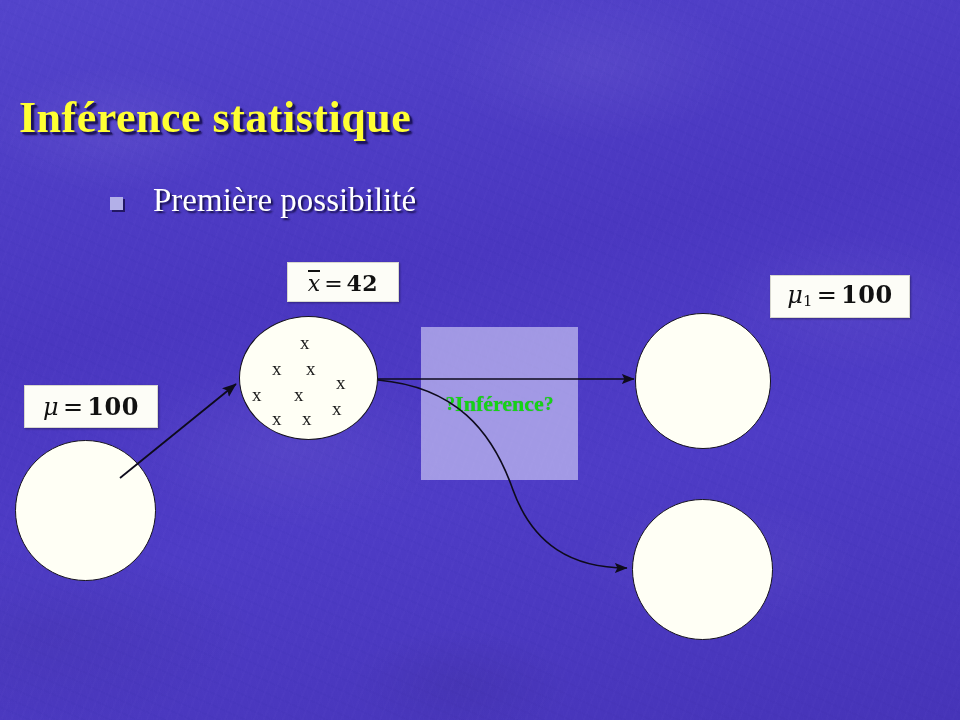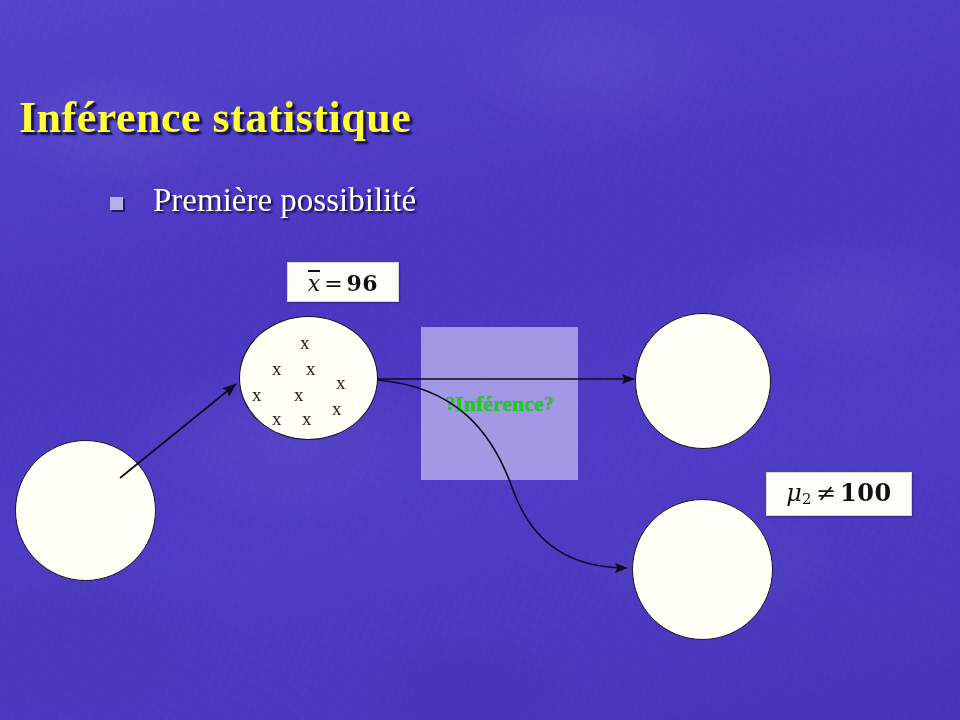--- a/index.html
+++ b/index.html
@@ -164,33 +164,38 @@
 
 <div id="slide">
 
   <div id="title">Inférence statistique</div>
 
   <div id="bullet-row">
     <span id="bullet-marker"></span>
     <span id="bullet-text">Première possibilité</span>
   </div>
 
+  <div class="formula-box abs" style="left:24px; top:385px; width:132px; height:41px;">
+    <span class="formula-text" style="font-size:24px;">
+      <span class="mu">μ</span><span class="op">=</span><span class="num">100</span>
+    </span>
+  </div>
 
   <div class="formula-box abs" style="left:287px; top:262px; width:110px; height:38px;">
     <span class="formula-text" style="font-size:22px;">
-      <span class="overline">x</span><span class="op">=</span><span class="num">96</span>
+      <span class="overline">x</span><span class="op">=</span><span class="num">42</span>
     </span>
   </div>
 
-
-  <div class="formula-box abs" style="left:766px; top:472px; width:144px; height:42px;">
+  <div class="formula-box abs" style="left:770px; top:275px; width:138px; height:41px;">
     <span class="formula-text" style="font-size:24px;">
-      <span class="mu">μ</span><span class="sub">2</span><span class="op">≠</span><span class="num">100</span>
+      <span class="mu">μ</span><span class="sub">1</span><span class="op">=</span><span class="num">100</span>
     </span>
   </div>
+
 
   <div class="white-circle abs" style="left:15px; top:440px; width:141px; height:141px;"></div>
 
   <div class="white-circle abs" style="left:635px; top:313px; width:136px; height:136px;"></div>
 
   <div class="white-circle abs" style="left:632px; top:499px; width:141px; height:141px;"></div>
 
   <div id="sample-circle" class="white-circle abs">
     <span class="xmark" style="left:60px; top:16px;">x</span>
     <span class="xmark" style="left:32px; top:42px;">x</span>

